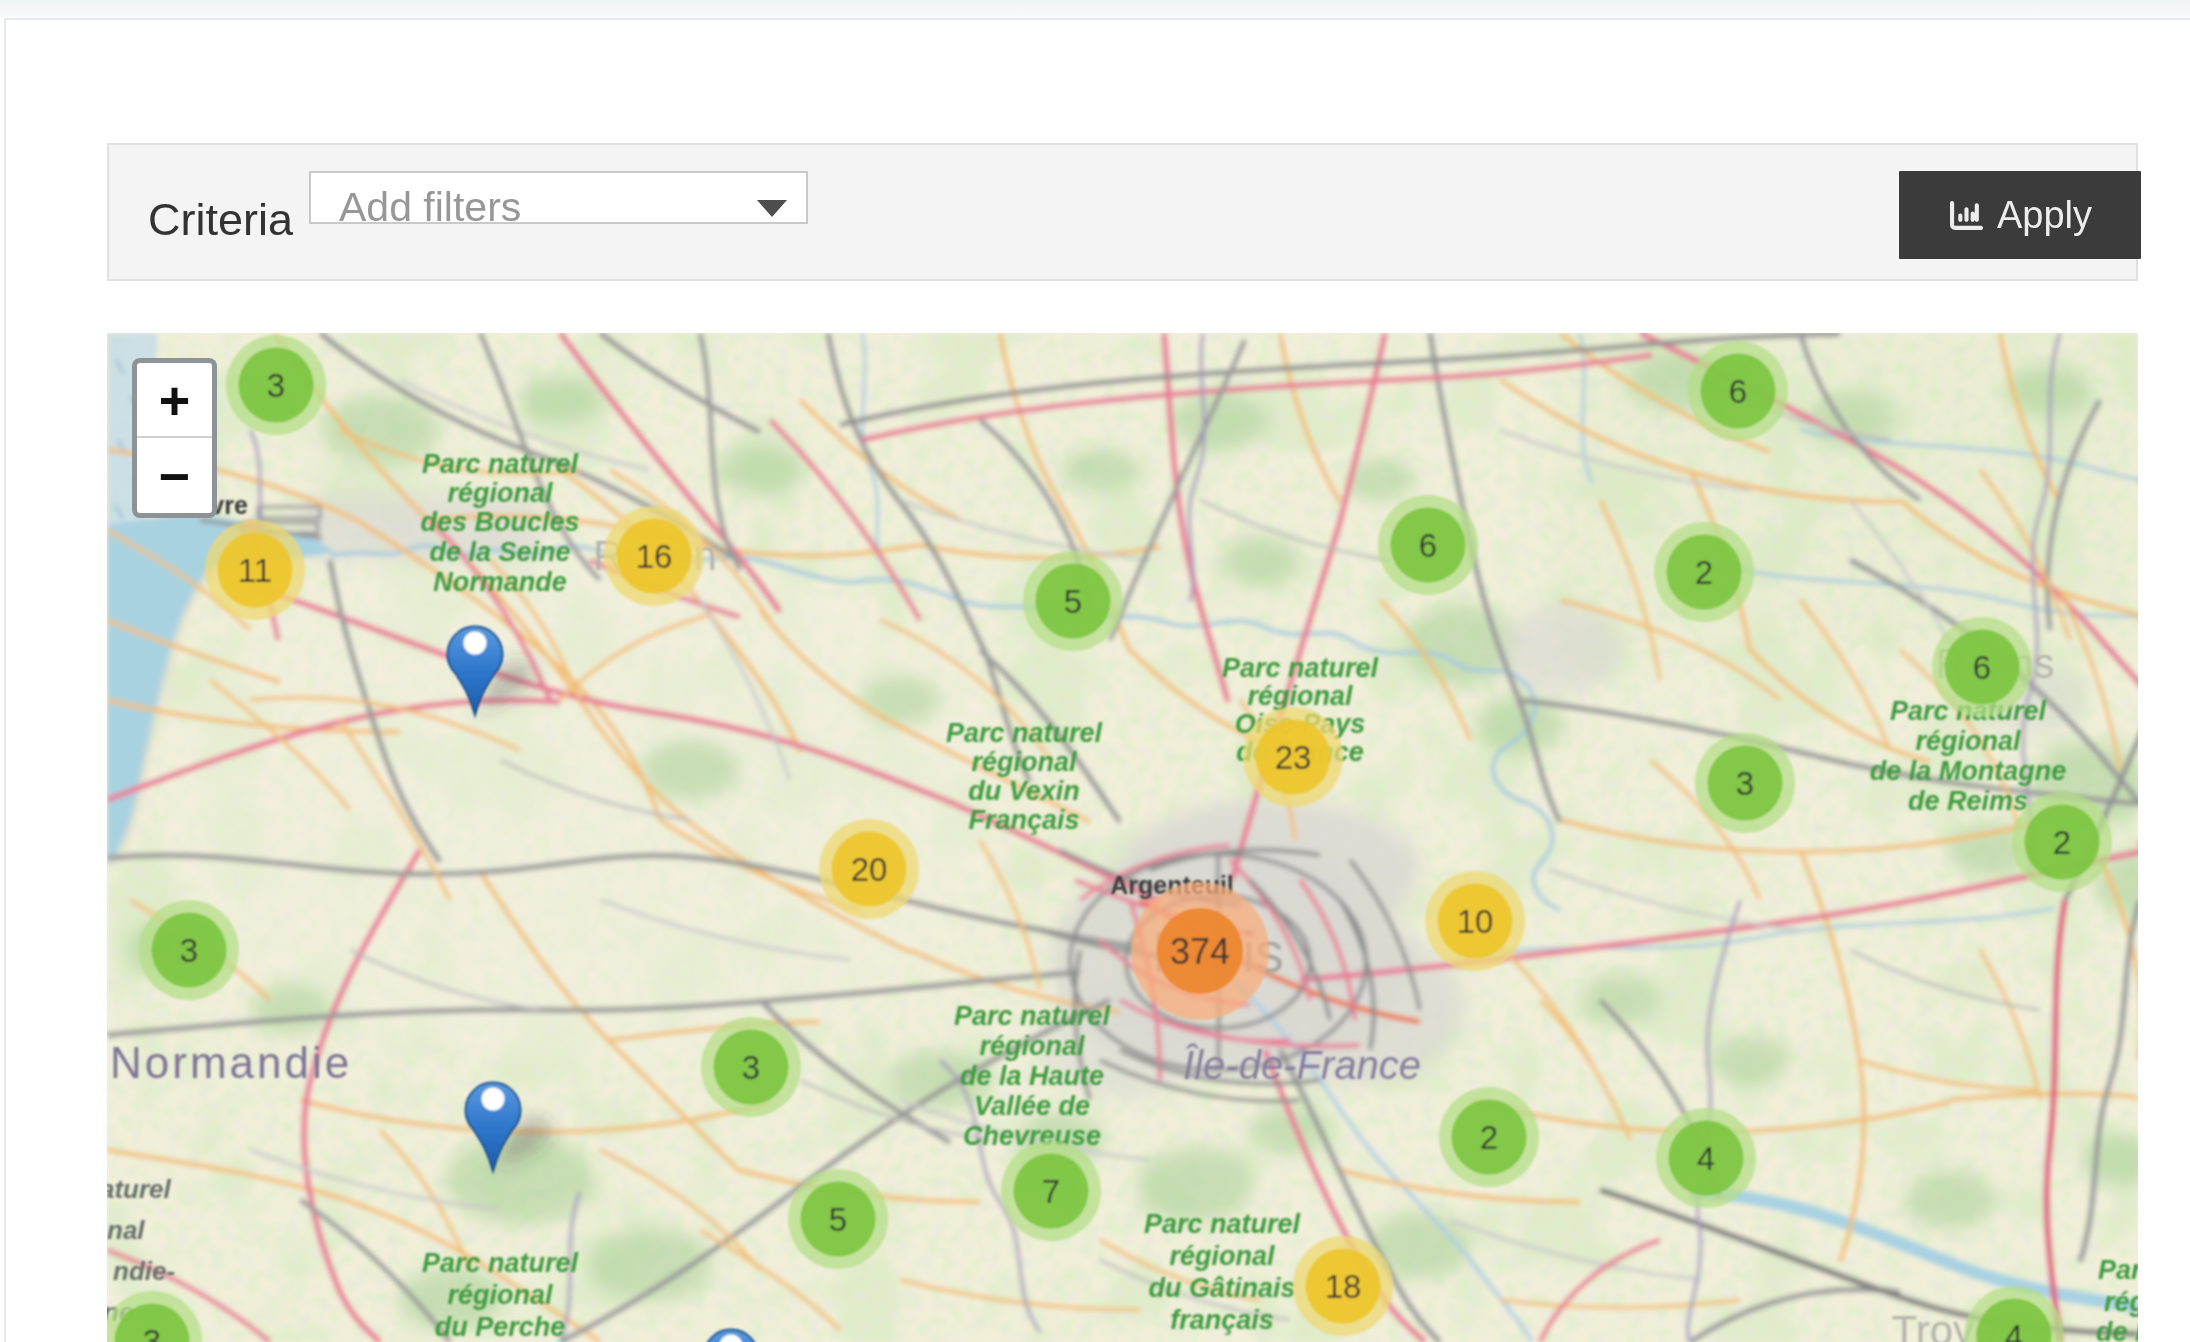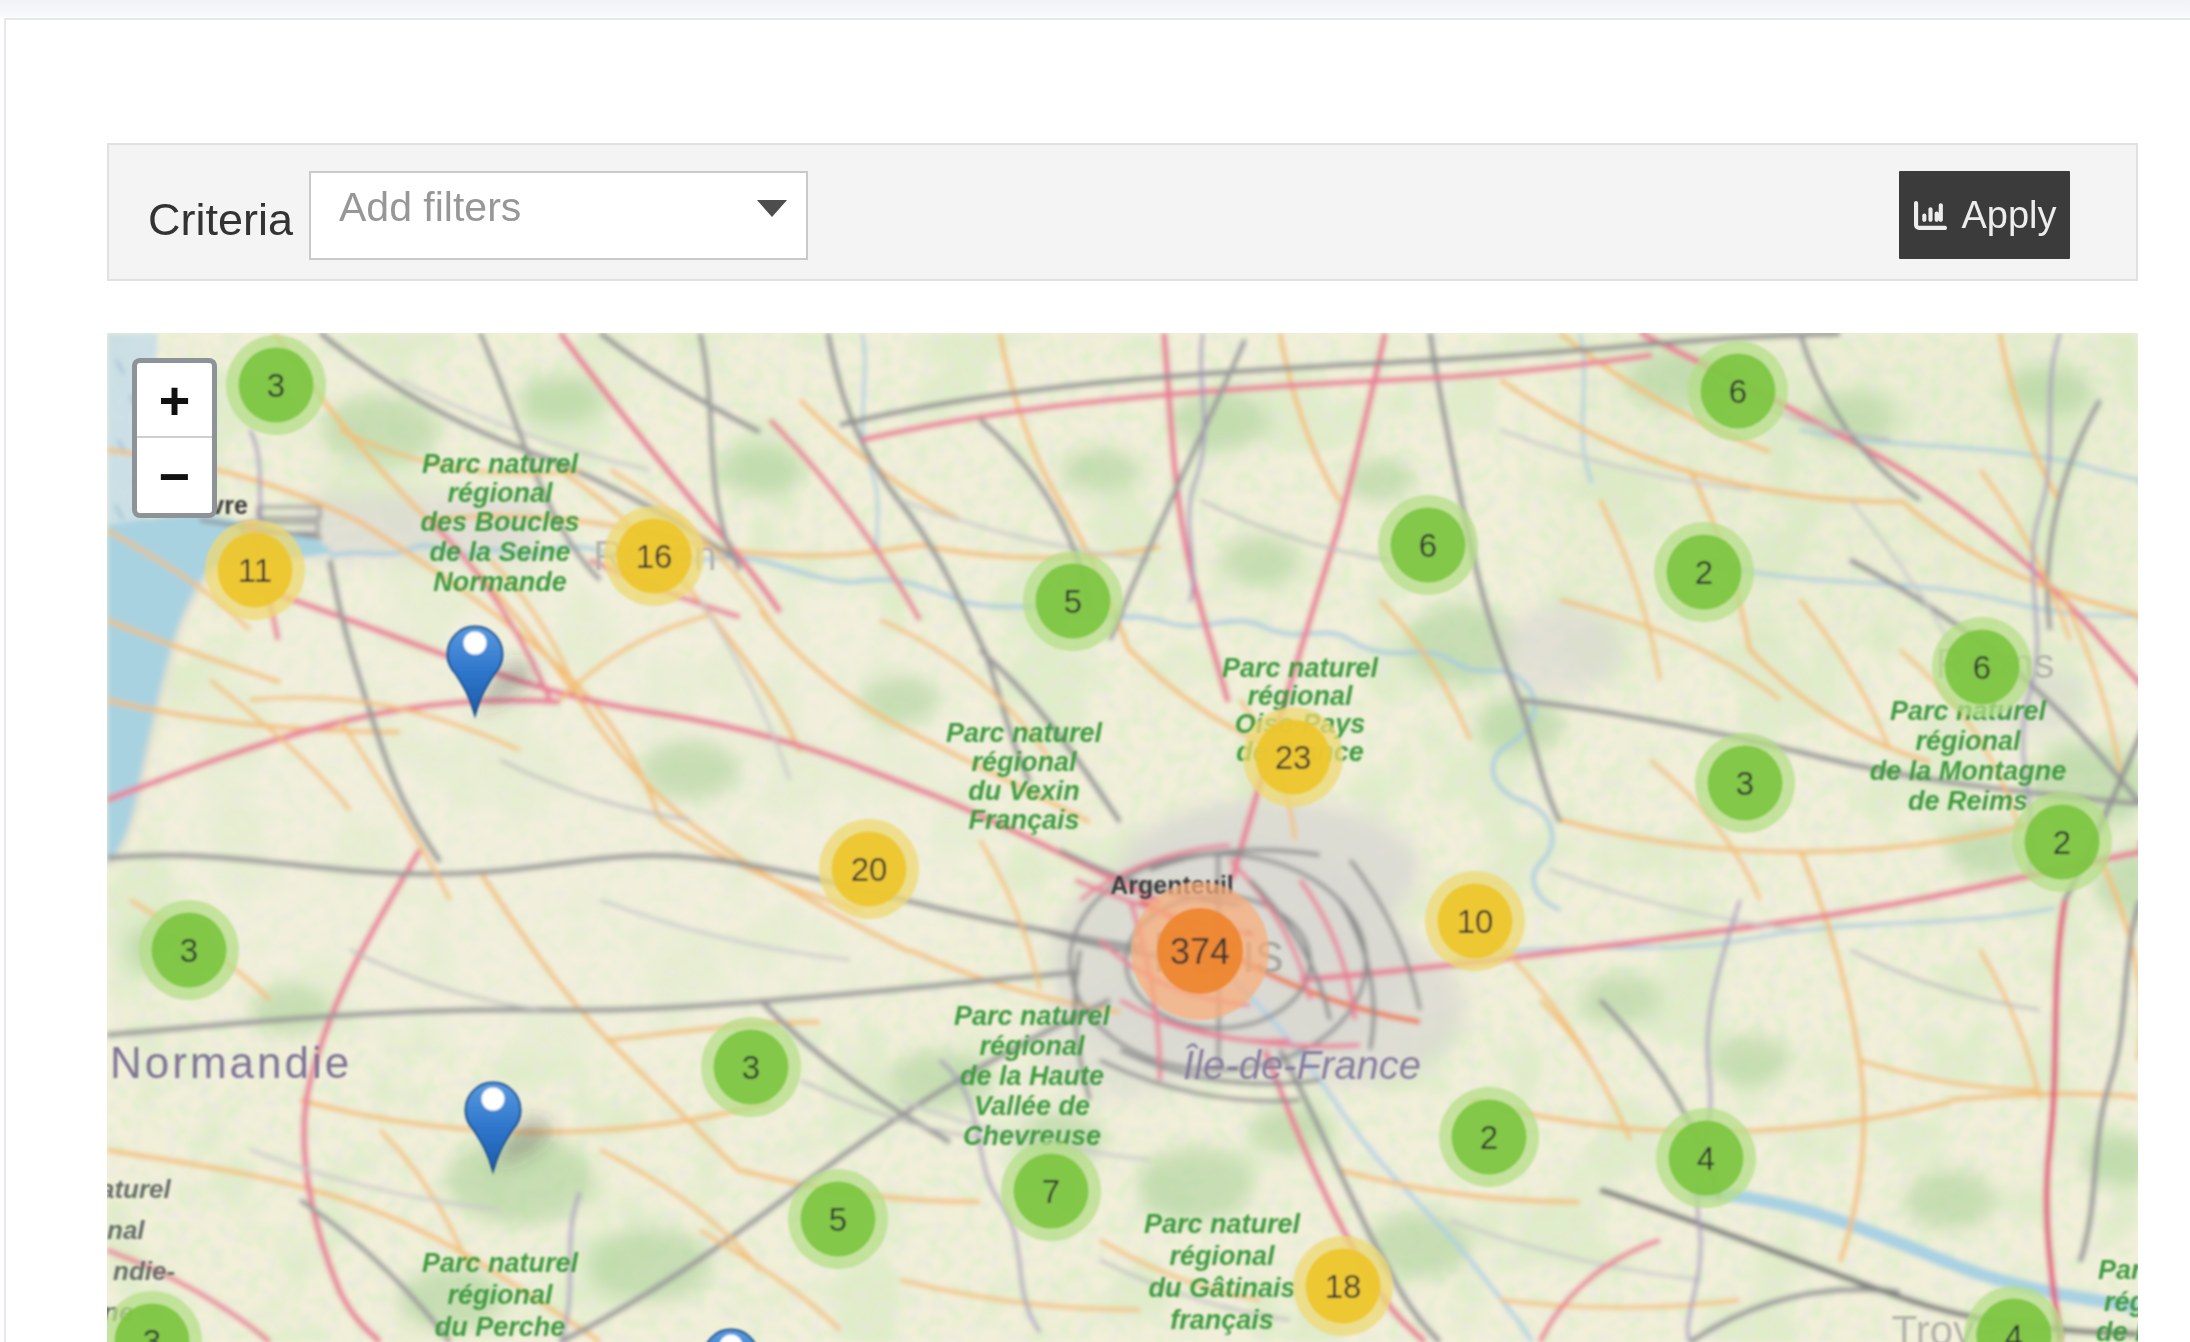--- a/index.html
+++ b/index.html
@@ -1,23 +1,23 @@
 <!DOCTYPE html>
 <html><head>
 <meta charset="utf-8">
 <style>
   html,body{margin:0;padding:0;width:2190px;height:1342px;overflow:hidden;background:#fff;font-family:"Liberation Sans",sans-serif;}
   .topstrip{position:absolute;left:0;top:0;width:2190px;height:17px;background:linear-gradient(#f0f3f6,#f8fafc);}
   .card{position:absolute;left:4px;top:18px;width:2184px;height:1324px;border-top:2px solid #e5e9ef;border-left:2px solid #e5e9ef;background:#fff;}
   .panel{position:absolute;left:107px;top:143px;width:2031px;height:138px;background:#f4f4f4;border:2px solid #e1e1e1;box-sizing:border-box;}
   .crit{position:absolute;left:148px;top:143px;height:154px;display:flex;align-items:center;font-size:45px;color:#333;}
-  .sel{position:absolute;left:309px;top:171px;width:499px;height:89px;background:#fff;border:2px solid #c9c9c9;box-sizing:border-box;padding-left:28px;}
+  .sel{position:absolute;left:309px;top:171px;width:499px;height:53px;background:#fff;border:2px solid #c9c9c9;box-sizing:border-box;padding-left:28px;}
   .sel span{position:absolute;left:28px;top:0;line-height:69px;font-size:41px;color:#979797;}
   .arrow{position:absolute;left:446px;top:27px;width:0;height:0;border-left:15px solid transparent;border-right:15px solid transparent;border-top:17px solid #4d4d4d;}
-  .apply{position:absolute;left:1899px;top:171px;width:171px;height:88px;background:#3b3b3b;color:#ededed;font-size:38px;display:flex;align-items:center;justify-content:center;border-radius:1px;}
+  .apply{position:absolute;left:1899px;top:171px;width:242px;height:88px;background:#3b3b3b;color:#ededed;font-size:38px;display:flex;align-items:center;justify-content:center;border-radius:1px;}
   .apply svg{margin-right:12px;}
   .mapwrap{position:absolute;left:107px;top:333px;width:2031px;height:1009px;overflow:hidden;background:#f2efd9;}
   .zoomctl{position:absolute;left:25px;top:25px;width:75px;height:150px;background:#fff;border:5px solid rgba(30,40,50,0.5);border-radius:8px;}
   .zoomctl .zin,.zoomctl .zout{width:75px;height:75px;display:flex;align-items:center;justify-content:center;font-size:54px;font-weight:700;color:#111;}
   .zoomctl .zin{border-bottom:2px solid #cfcfcf;box-sizing:border-box;}
 </style>
 </head>
 <body>
 <div class="topstrip"></div>
 <div class="card"></div>

